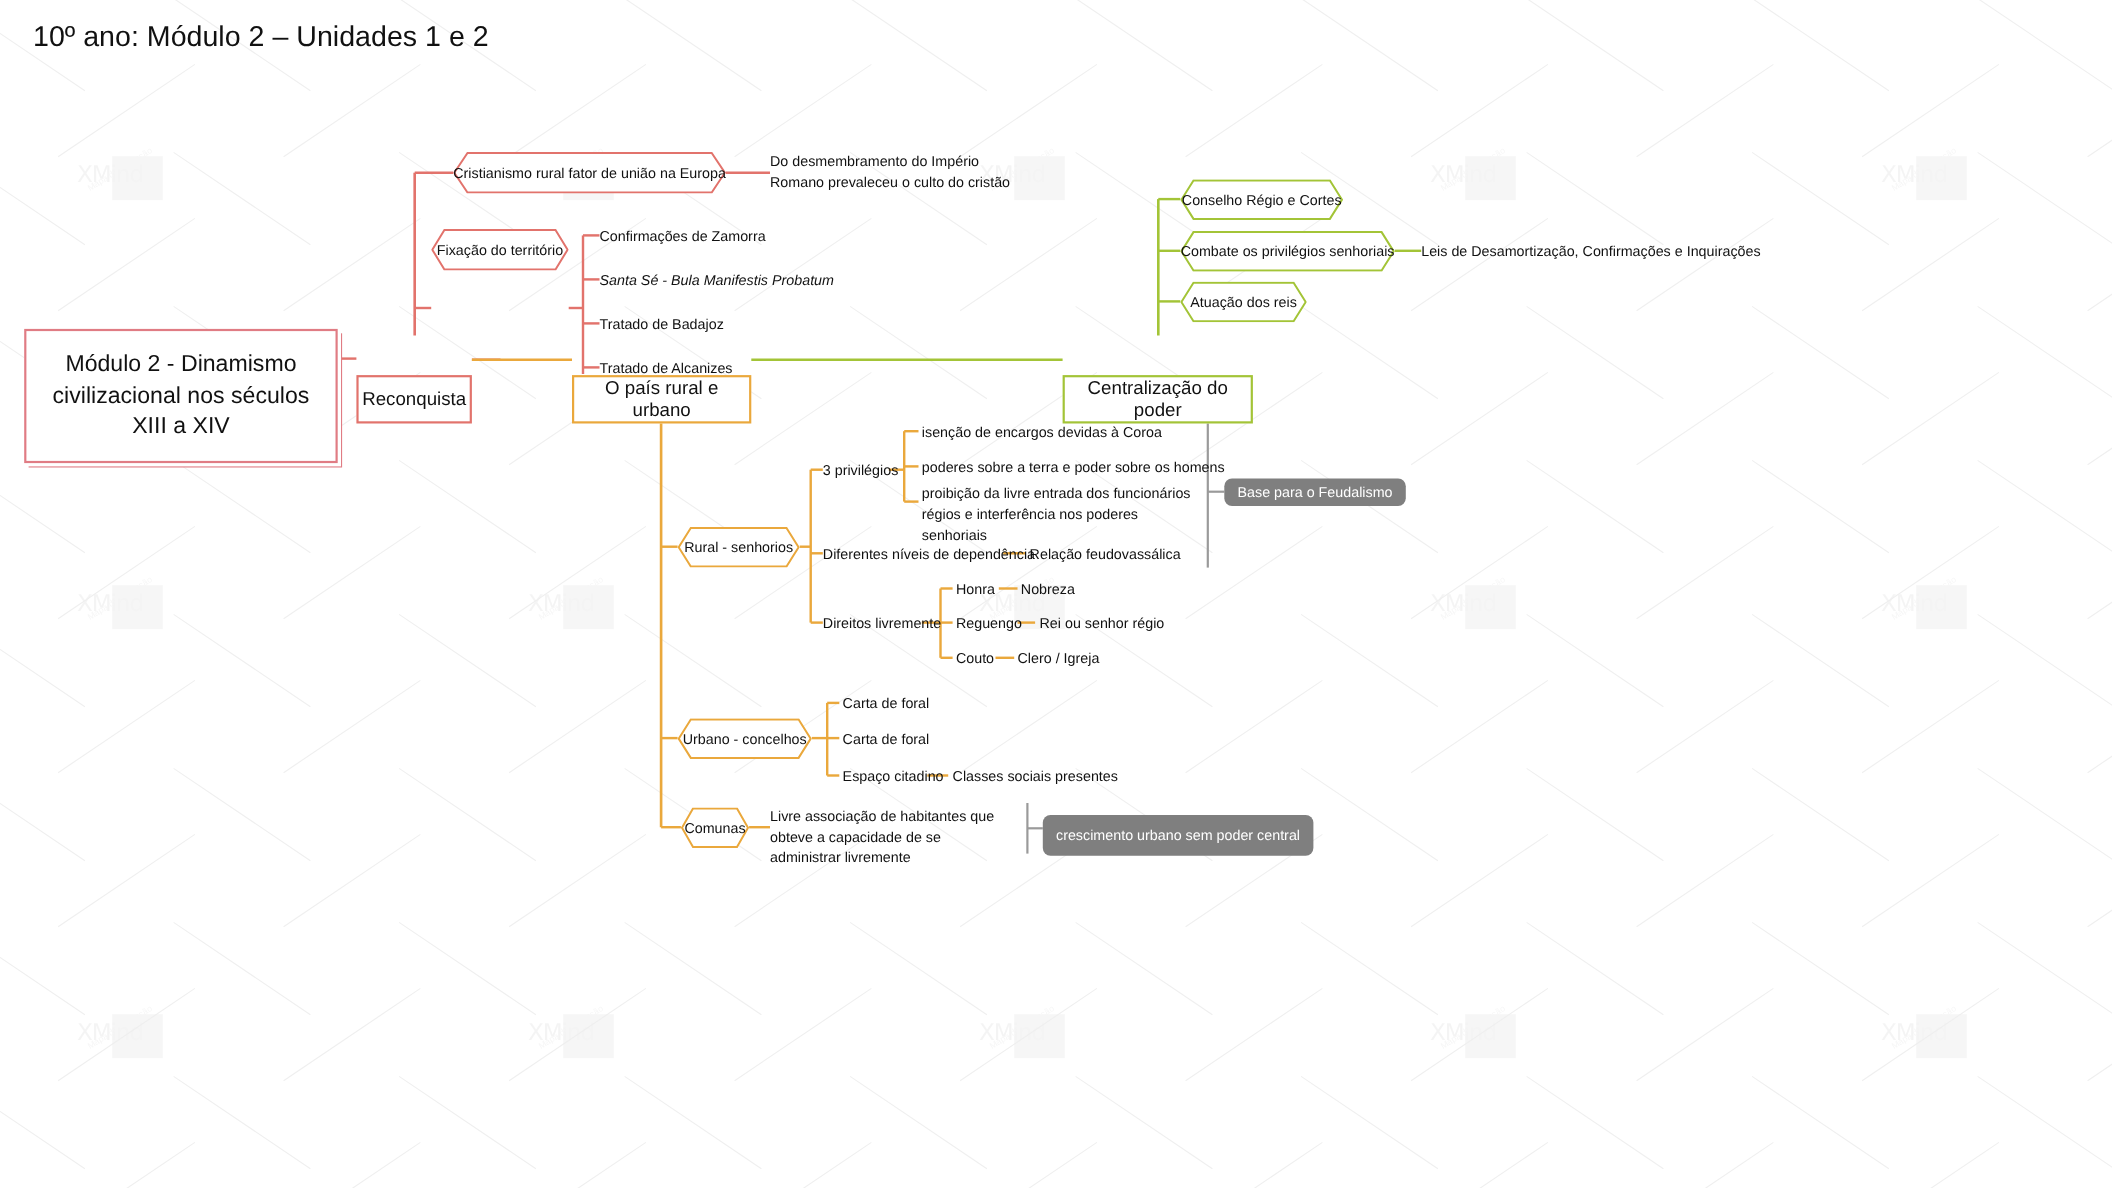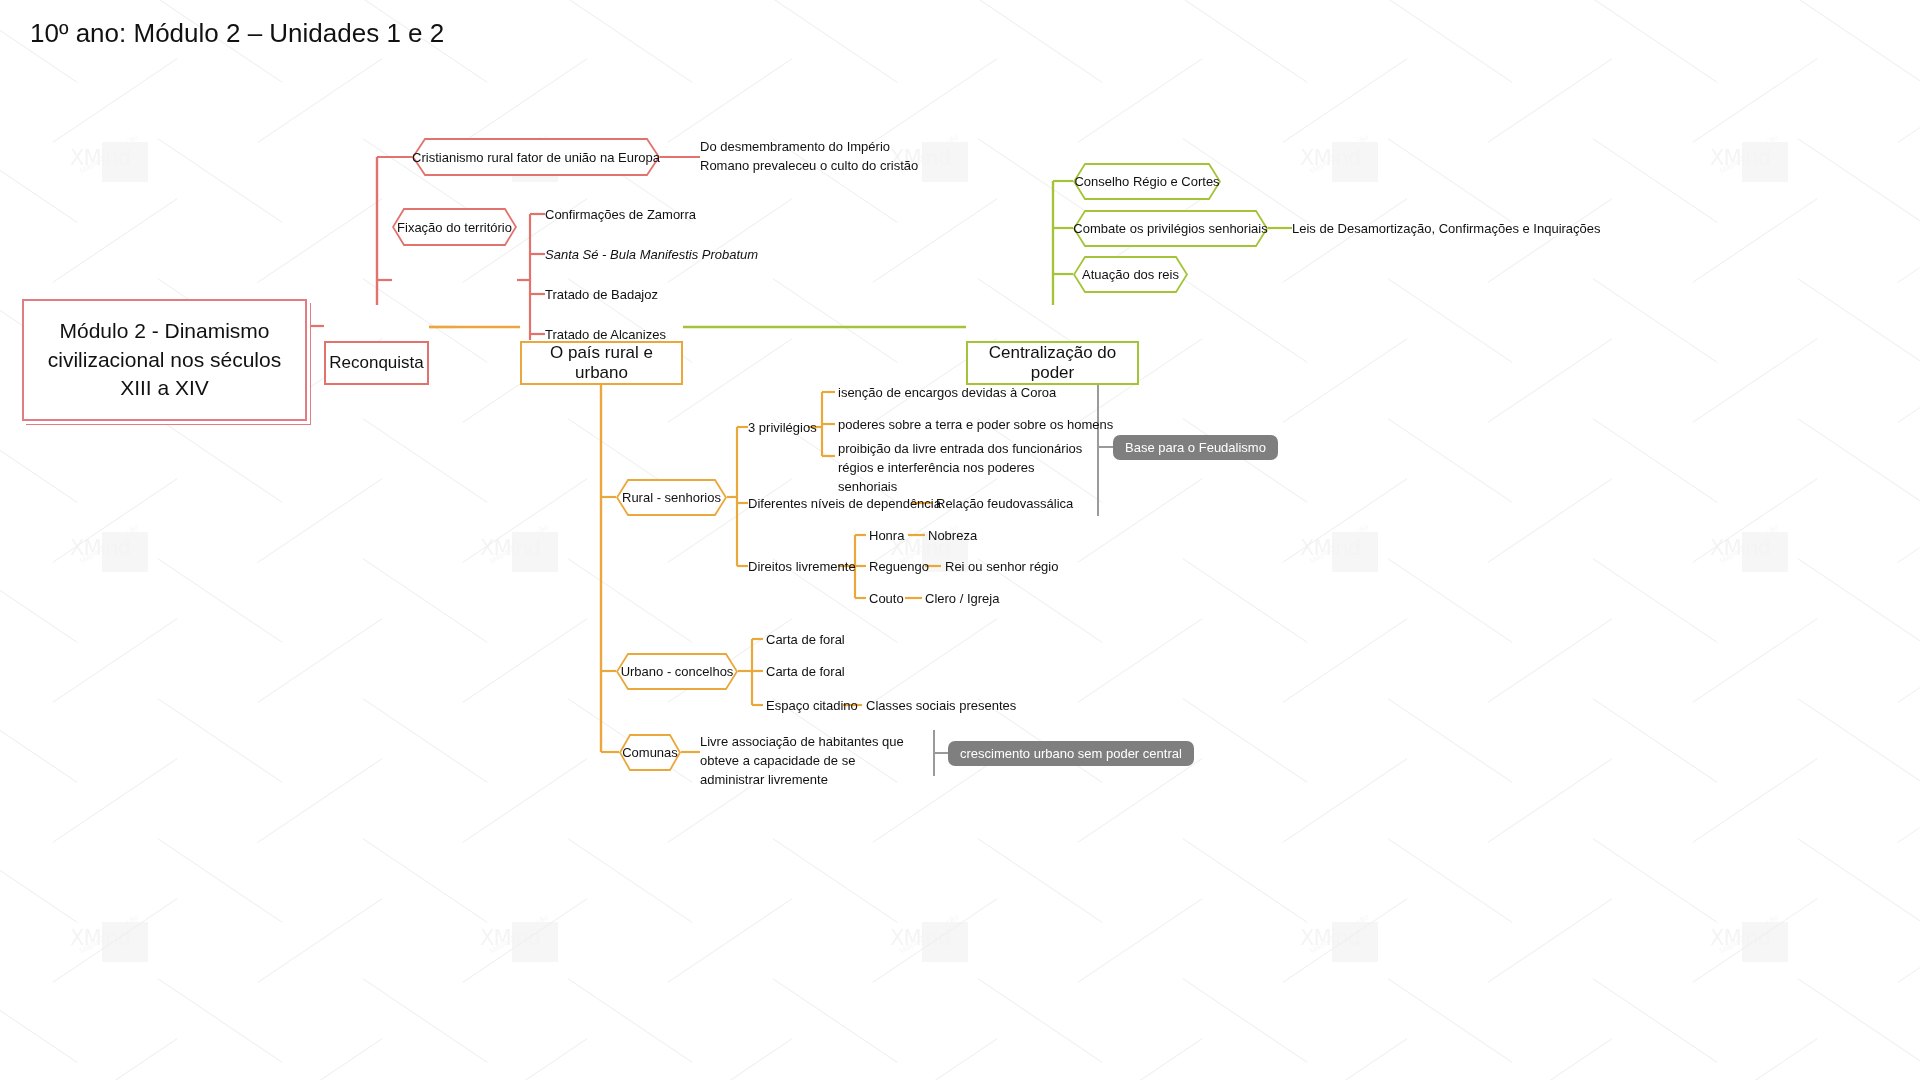--- a/index.html
+++ b/index.html
@@ -543,15 +543,15 @@
   <div class="txt">Comunas</div>
 </div>
 
 <div class="leaf wrap" style="left:700px;top:733px;width:215px;">
   <span>Livre associação de habitantes que obteve a capacidade de se administrar livremente</span>
 </div>
 
 <div class="pill" style="left:1113px;top:435px;height:25px;">
   <span>Base para o Feudalismo</span>
 </div>
-<div class="pill" style="left:948px;top:741px;height:25px;">
+<div class="pill" style="left:948px;top:741px;height:37px;">
   <span>crescimento urbano sem poder central</span>
 </div>
 
 </body></html>

